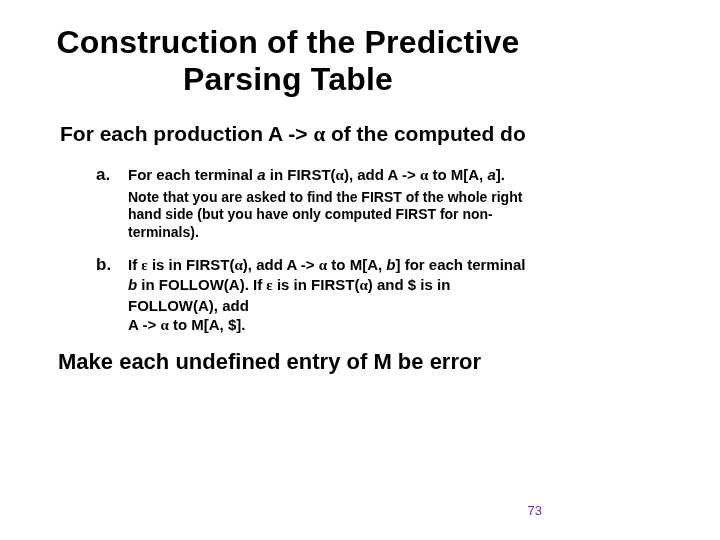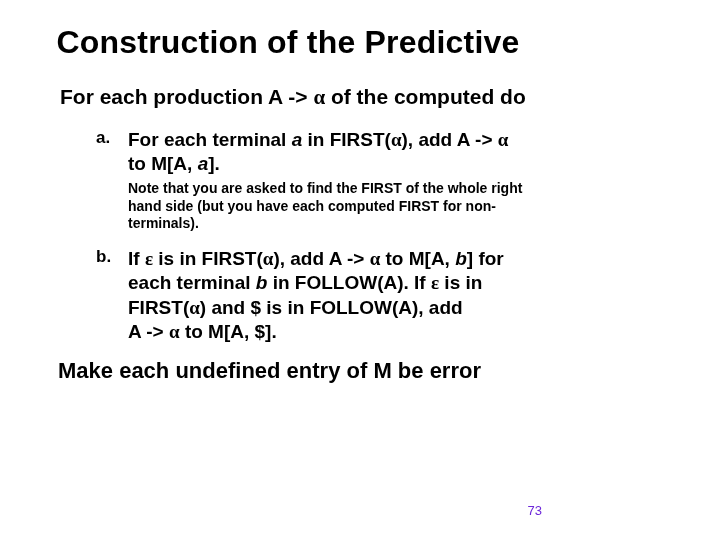--- a/index.html
+++ b/index.html
@@ -40,21 +40,21 @@
     display: flex;
     gap: 14px;
     margin-bottom: 14px;
   }
   .marker {
     font-size: 17px;
     font-weight: bold;
     min-width: 18px;
   }
   .body {
-    font-size: 19px;
+    font-size: 15px;
     font-weight: bold;
     line-height: 1.28;
   }
   .note {
     font-size: 14px;
     font-weight: bold;
     line-height: 1.25;
     margin-top: 4px;
   }
   .line2 {
@@ -72,35 +72,36 @@
   .i { font-style: italic; }
   .sym { font-family: "Times New Roman", "Symbol", serif; font-style: normal; }
 </style>
 </head>
 <body>
 
 <div class="slide">
 
   <h1 class="title">
     <span>Construction of the Predictive</span><br>
+    <span>Parsing Table</span>
   </h1>
 
   <div class="line1">
     <span>For each production A -&gt; </span><span class="sym">α</span><span> of the computed do</span>
   </div>
 
   <div class="list">
 
     <div class="item">
       <div class="marker">a.</div>
       <div>
         <div class="body">
           <span>For each terminal </span><span class="i">a</span><span> in FIRST(</span><span class="sym">α</span><span>), add A -&gt; </span><span class="sym">α</span><span> to M[A, </span><span class="i">a</span><span>].</span>
         </div>
-        <div class="note">Note that  you are asked to find the FIRST of the whole right hand side (but you have each computed FIRST for non-terminals).</div>
+        <div class="note">Note that  you are asked to find the FIRST of the whole right hand side (but you have only computed FIRST for non-terminals).</div>
       </div>
     </div>
 
     <div class="item">
       <div class="marker">b.</div>
       <div class="body">
         <span>If </span><span class="sym">ε</span><span> is in FIRST(</span><span class="sym">α</span><span>), add A -&gt; </span><span class="sym">α</span><span> to M[A, </span><span class="i">b</span><span>] for each terminal </span><span class="i">b</span><span> in FOLLOW(A). If </span><span class="sym">ε</span><span> is in FIRST(</span><span class="sym">α</span><span>) and $ is in FOLLOW(A), add</span><br>
         <span>A -&gt; </span><span class="sym">α</span><span> to M[A, $].</span>
       </div>
     </div>

